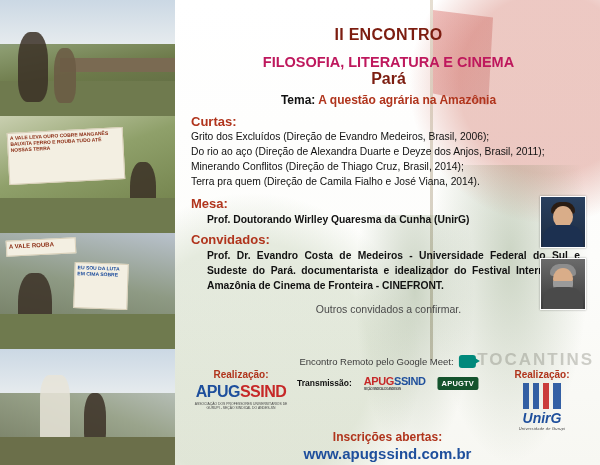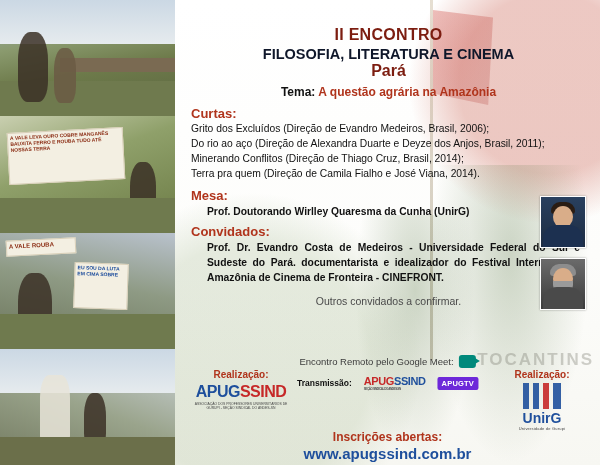--- a/index.html
+++ b/index.html
@@ -85,22 +85,22 @@
   .content {
     position:absolute; left:175px; top:0; right:0; bottom:0;
     padding:6px 10px 0 12px;
   }
 
   .title-1 {
     text-align:center; color:#7c1d10; font-weight:bold;
     font-size:16px; letter-spacing:.3px; margin-top:20px;
   }
   .title-2 {
-    text-align:center; color:#0f172a; font-weight:bold;
-    font-size:14.5px; margin-top:2px;
+    text-align:center; color:#be185d; font-weight:bold;
+    font-size:14.5px; margin-top:10px;
   }
   .date {
     text-align:center; color:#1e4f9c; font-size:11.5px; margin-top:3px;
   }
   .state {
     text-align:center; color:#7c1d10; font-weight:bold;
     font-size:16px; margin-top:1px; line-height:1.05;
   }
   .theme {
     text-align:center; margin-top:5px; font-size:12px; font-weight:bold;
@@ -178,40 +178,40 @@
   }
   .realizacao-label {
     color:#b0341c; font-weight:bold; font-size:10px; margin-bottom:3px;
   }
   .apug-logo {
     font-weight:bold; font-size:16px; color:#1e4f9c; letter-spacing:-.5px;
   }
   .apug-logo .red { color:#c62828; }
   .apug-sub { font-size:3.4px; color:#444; line-height:1.25; margin-top:1px; }
 
-  .unirg-logo { display:flex; flex-direction:column; align-items:center; }
+  .unirg-logo { display:flex; flex-direction:column; align-items:center;font-style:italic; }
   .unirg-mark {
     width:38px; height:26px;
     background:
       linear-gradient(90deg,#1e4f9c 0 6px, transparent 6px 10px, #1e4f9c 10px 16px, transparent 16px 20px, #c62828 20px 26px, transparent 26px 30px, #1e4f9c 30px 38px);
     opacity:.9;
   }
   .unirg-name { font-size:14px; font-weight:bold; color:#1e4f9c; margin-top:1px; }
   .unirg-sub { font-size:4px; color:#444; letter-spacing:.2px; }
 
   .transmissao {
     position:absolute; left:50%; transform:translateX(-50%);
     top:22px; display:flex; align-items:center; gap:12px;
   }
   .transmissao-label { font-size:8.5px; font-weight:bold; color:#111; }
   .apug-small { font-weight:bold; font-size:11px; color:#c62828; letter-spacing:-.4px; }
   .apug-small .blue { color:#1e4f9c; }
   .apug-small-sub { font-size:3px; color:#555; }
   .apugtv {
-    background:#6d28d9; color:#fff; font-size:7.5px; font-weight:bold;
+    background:#14532d; color:#fff; font-size:7.5px; font-weight:bold;
     padding:2px 4px; border-radius:2px; letter-spacing:.2px;
   }
 
   .inscricoes {
     position:absolute; left:50%; transform:translateX(-50%);
     bottom:21px; color:#b0341c; font-weight:bold; font-size:12px;
     white-space:nowrap;
     margin-top:13px;
   }
   .site {

